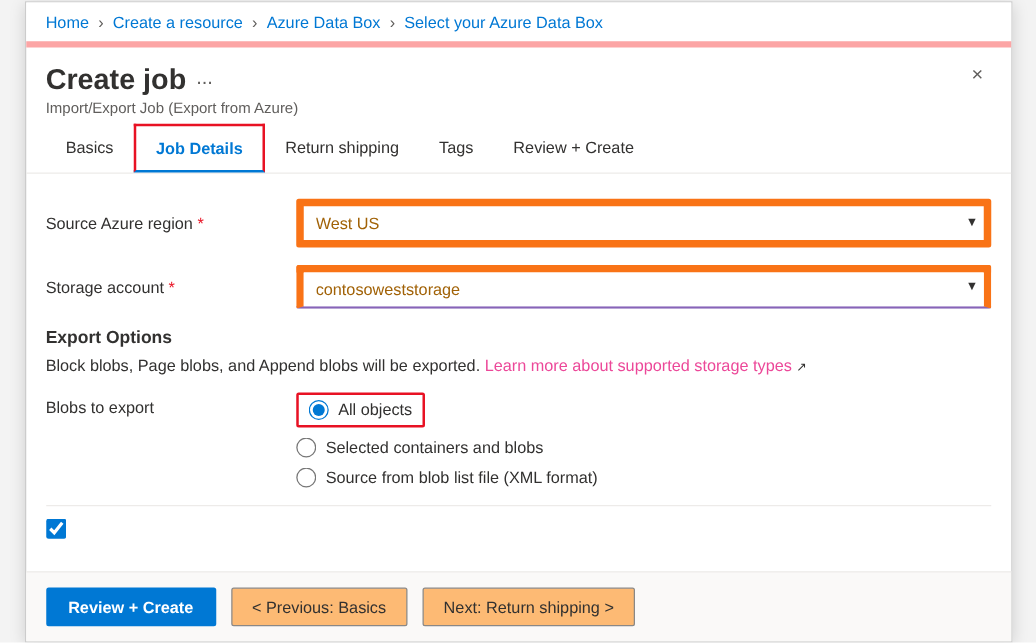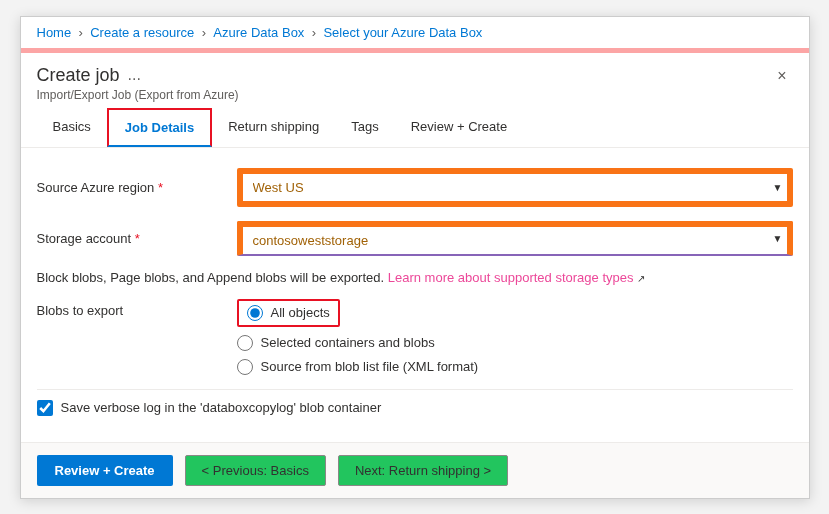--- a/index.html
+++ b/index.html
@@ -4,21 +4,21 @@
   <style>
     * { box-sizing: border-box; margin: 0; padding: 0; font-family: 'Segoe UI', Arial, sans-serif; font-size: 13px; }
     body { background: #f3f3f3; display: flex; justify-content: center; align-items: center; height: 514px; }
     .dialog { background: #fff; width: 790px; min-height: 480px; border: 1px solid #ccc; box-shadow: 0 2px 12px rgba(0,0,0,0.15); display: flex; flex-direction: column; }
     .breadcrumb { background: #fff; padding: 8px 16px; font-size: 12px; color: #0078d4; border-bottom: 5px solid #fca5a5; }
     .breadcrumb span { color: #605e5c; margin: 0 4px; }
     .breadcrumb a { color: #0078d4; text-decoration: none; cursor: pointer; }
     .dialog-header { padding: 12px 16px 6px 16px; display: flex; align-items: flex-start; justify-content: space-between; }
     .dialog-title-area { display: flex; flex-direction: column; }
     .dialog-title-row { display: flex; align-items: center; gap: 8px; }
-    .dialog-title { font-size: 18px; font-weight: 400; color: #323130; }
+    .dialog-title { font-size: 23px; font-weight: 700; color: #323130; }
     .dialog-ellipsis { color: #605e5c; font-size: 16px; cursor: pointer; }
     .dialog-subtitle { font-size: 12px; color: #605e5c; margin-top: 2px; }
     .close-btn { background: none; border: none; cursor: pointer; font-size: 16px; color: #605e5c; padding: 2px 6px; }
     .tabs { display: flex; padding: 0 16px; border-bottom: 1px solid #edebe9; gap: 0; }
     .tab { padding: 10px 16px; cursor: pointer; font-size: 13px; color: #323130; border: none; background: none; border-bottom: 2px solid transparent; white-space: nowrap; }
     .tab.active { border-bottom: 2px solid #0078d4; font-weight: 600; color: #0078d4; }
     .tab.highlighted { border: 2px solid #e81123; border-bottom: 2px solid transparent; font-weight: 600; color: #323130; }
     .tab.active.highlighted { border: 2px solid #e81123; border-bottom: 2px solid #0078d4; font-weight: 600; color: #0078d4; }
     .content { padding: 20px 16px 16px 16px; flex: 1; }
     .form-row { display: flex; align-items: center; margin-bottom: 14px; }
@@ -34,21 +34,21 @@
     .learn-link { color: #ec4899; text-decoration: none; cursor: pointer; }
     .learn-icon { font-size: 10px; }
     .radio-item { display: flex; align-items: center; gap: 8px; cursor: pointer; }
     .radio-input { width: 16px; height: 16px; cursor: pointer; accent-color: #0078d4; }
     .radio-label { font-size: 13px; color: #323130; }
     .checkbox-row { display: flex; align-items: center; gap: 8px; margin-top: 8px; padding: 10px 0; border-top: 1px solid #edebe9; }
     .checkbox-input { width: 16px; height: 16px; accent-color: #0078d4; cursor: pointer; }
     .checkbox-label { font-size: 13px; color: #323130; }
     .footer { background: #faf9f8; border-top: 1px solid #edebe9; padding: 12px 16px; display: flex; align-items: center; gap: 12px; }
     .btn-primary { background: #0078d4; color: #fff; border: none; padding: 8px 18px; font-size: 13px; font-weight: 600; cursor: pointer; border-radius: 2px; }
-    .btn-secondary { background: #22c55e; color: #323130; border: 1px solid #8a8886; padding: 7px 16px; font-size: 13px; cursor: pointer; border-radius: 2px; }
+    .btn-secondary { background: #fdba74; color: #323130; border: 1px solid #8a8886; padding: 7px 16px; font-size: 13px; cursor: pointer; border-radius: 2px; }
   </style>
 </head>
 <body>
 
 <div class="dialog">
 
   <div class="breadcrumb">
     <a>Home</a>
     <span>›</span>
     <a>Create a resource</a>
@@ -103,20 +103,21 @@
         <div class="select-wrapper">
           <select class="select-box active-border">
             <option>contosoweststorage</option>
           </select>
           <span class="chevron-icon">▼</span>
         </div>
       </div>
     </div>
 
     <div>
+      <div class="section-title">Export Options</div>
       <div class="section-desc">
         <span>Block blobs, Page blobs, and Append blobs will be exported.</span>
         <a class="learn-link">Learn more about supported storage types</a>
         <span class="learn-icon"> ↗</span>
       </div>
 
       <div class="form-row" style="align-items:flex-start;">
         <div class="form-label" style="padding-top:4px;">Blobs to export</div>
         <div class="form-control">
           
@@ -137,21 +138,20 @@
                 <span>Source from blob list file (XML format)</span>
               </label>
             </div>
           </div>
         </div>
       </div>
     </div>
 
     <div class="checkbox-row">
       <input type="checkbox" class="checkbox-input" id="verbose-log" checked="" style="">
-      <label for="verbose-log" class="checkbox-label">Save verbose log in the 'databoxcopylog' blob container</label>
     </div>
   </div>
 
   <div class="footer">
     <button class="btn-primary">Review + Create</button>
     <button class="btn-secondary">&lt; Previous: Basics</button>
     <button class="btn-secondary">Next: Return shipping &gt;</button>
   </div>
 </div>
 

